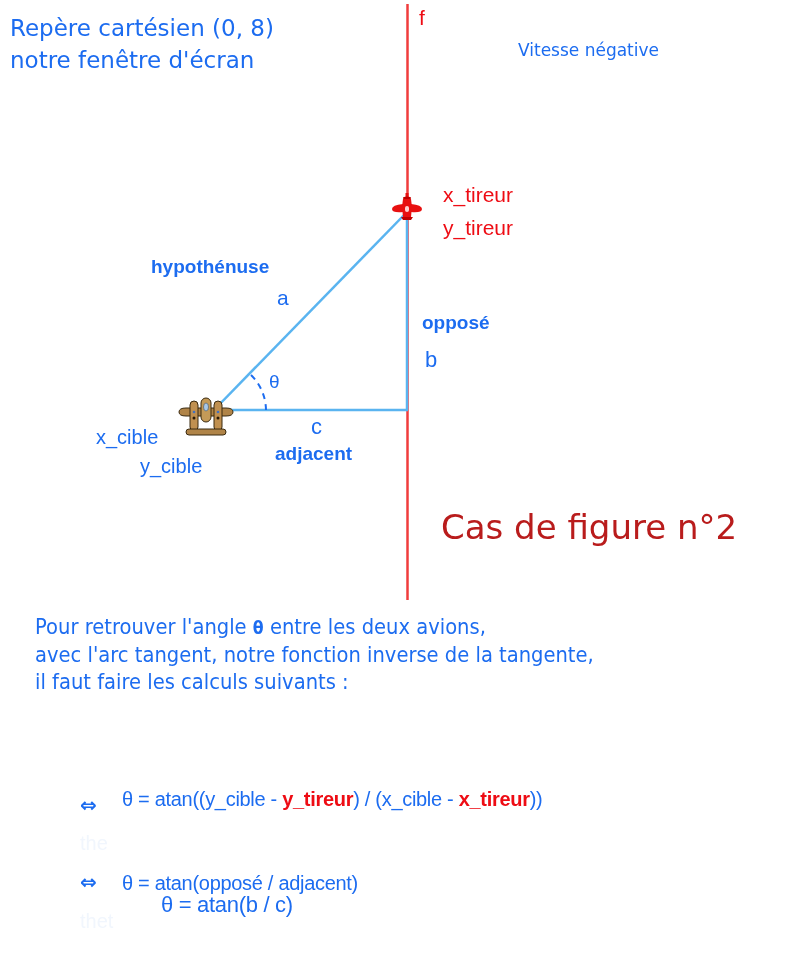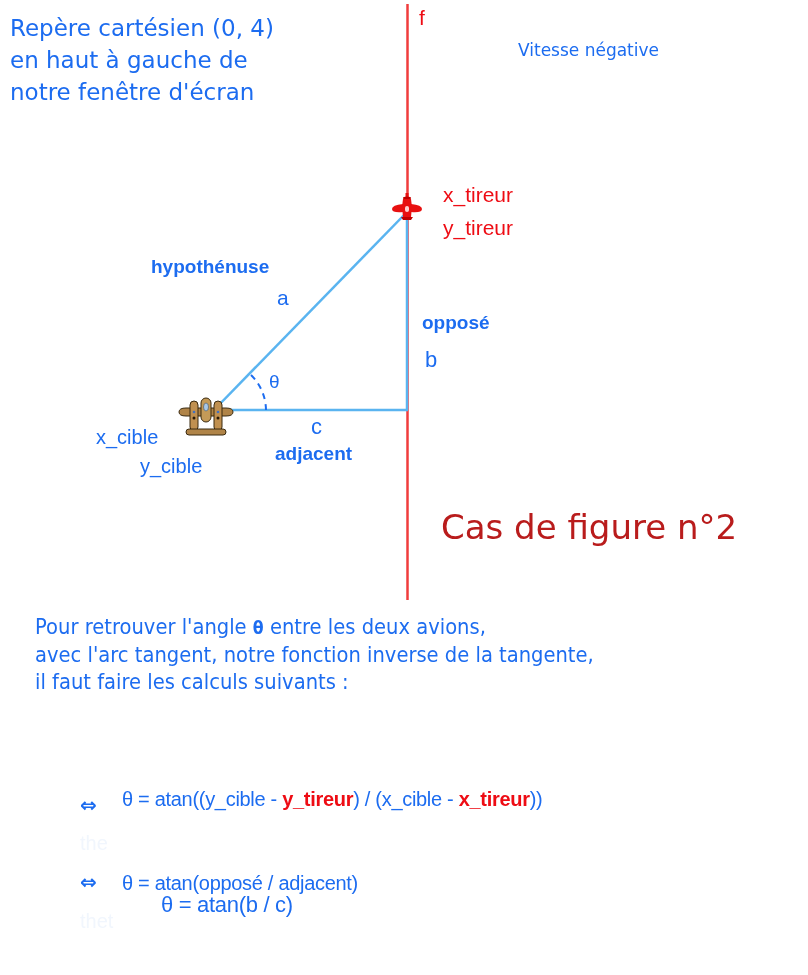--- a/index.html
+++ b/index.html
@@ -48,22 +48,21 @@
 
     <rect x="-20" y="11" width="40" height="6" rx="3" fill="#b08448" stroke="#3a2a10" stroke-width="1"></rect>
     <circle cx="-12" cy="-6" r="1.3" fill="#4070c0"></circle>
     <circle cx="12" cy="-6" r="1.3" fill="#4070c0"></circle>
     <circle cx="-12" cy="0" r="1.5" fill="#2a1a08"></circle>
     <circle cx="12" cy="0" r="1.5" fill="#2a1a08"></circle>
   </g>
 </svg>
 
 <div class="abs sans blue" style="left:10px; top:12px; font-size:23px; line-height:32px;">
-  <div>Repère cartésien (0, 4)</div>
-  <div>en haut à gauche de</div>
+  <div>Repère cartésien (0, 8)</div>
   <div>notre fenêtre d'écran</div>
 </div>
 
 <div class="abs lib red" style="left:419px; top:6px; font-size:21px;">f</div>
 
 <div class="abs sans blue" style="left:518px; top:40px; font-size:17px; font-weight:normal;">Vitesse négative</div>
 
 <div class="abs lib red" style="left:443px; top:183px; font-size:21px;">x_tireur</div>
 <div class="abs lib red" style="left:443px; top:216px; font-size:21px;">y_tireur</div>
 

